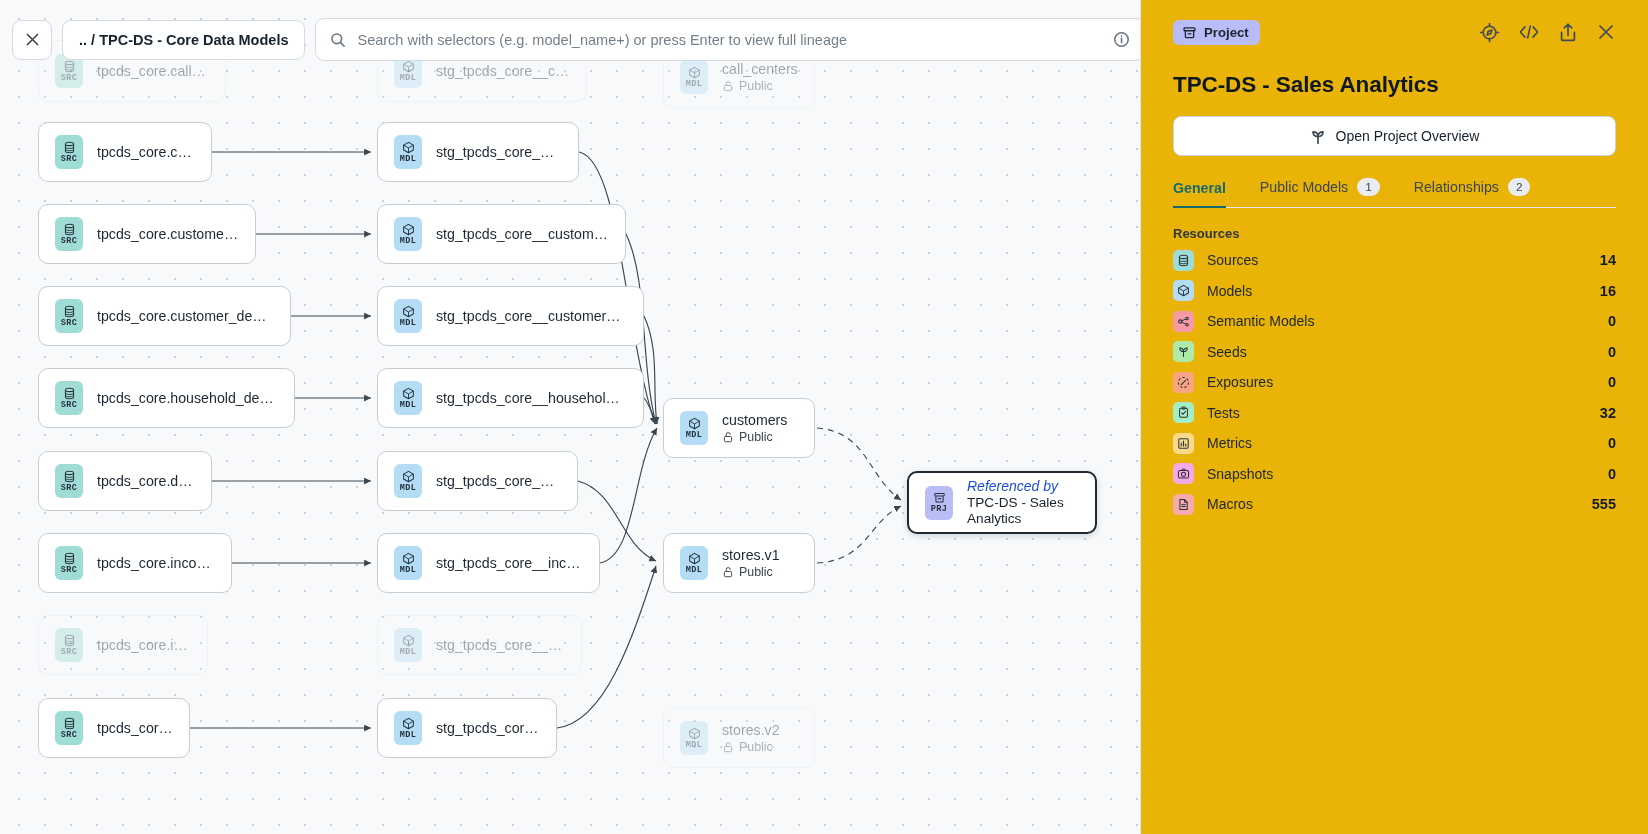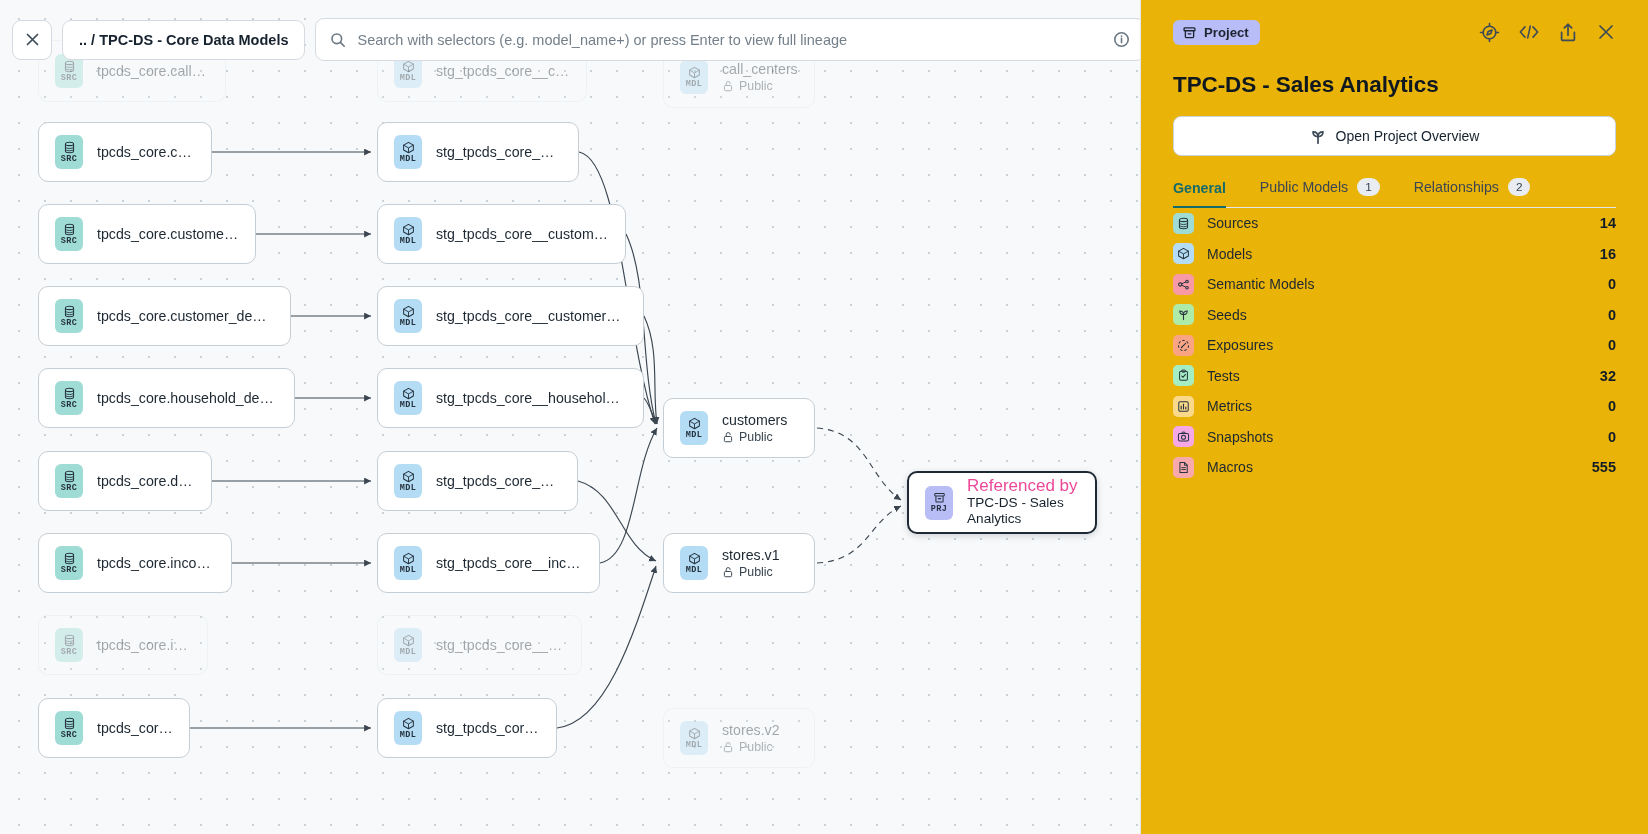--- a/index.html
+++ b/index.html
@@ -105,21 +105,21 @@
   .badge-prj { background: #b9bdf5; }
   .node-text { display: flex; flex-direction: column; justify-content: center; gap: 2px; min-width: 0; }
   .node-title {
     font-size: 14.2px; color: #1d2832; white-space: nowrap;
     overflow: hidden; text-overflow: ellipsis;
   }
   .node-sub {
     font-size: 12.4px; color: #3a4651;
     display: flex; align-items: center; gap: 5px;
   }
-  .node-kicker { font-size: 17px; color: #ec4899; line-height: 14px; }
+  .node-kicker { font-size: 14px; color: #1d4ed8; line-height: 14px; font-style: italic; }
   .node-name2 { font-size: 13.6px; color: #16222e; line-height: 16px; }
 
   
   #side-panel {
     position: relative;
     width: 508px; height: 834px;
     background: #eab308;
     border-left: 1px solid #e3e7eb;
     padding: 0 32px;
     flex: 0 0 auto;
@@ -709,20 +709,21 @@
         <div class="tab">
           <span>Public Models</span>
           <span class="tab-count">1</span>
         </div>
         <div class="tab">
           <span>Relationships</span>
           <span class="tab-count">2</span>
         </div>
       </div>
 
+    <div id="resources-label">Resources</div>
     <div id="resources-list">
         <div class="res-row">
     <span class="res-ico" style="background:#9fdcd6">
             <svg width="13" height="13" viewBox="0 0 16 16">
               <ellipse cx="8" cy="3.6" rx="5" ry="2.1" fill="none" stroke="#26333f" stroke-width="1.25"></ellipse>
        <path d="M3,3.6 L3,12.4 C3,13.6 5.2,14.5 8,14.5 C10.8,14.5 13,13.6 13,12.4 L13,3.6" fill="none" stroke="#26333f" stroke-width="1.25"></path>
        <path d="M3,7.2 C3,8.4 5.2,9.2 8,9.2 C10.8,9.2 13,8.4 13,7.2" fill="none" stroke="#26333f" stroke-width="1.1"></path>
        <path d="M3,10 C3,11.2 5.2,12 8,12 C10.8,12 13,11.2 13,10" fill="none" stroke="#26333f" stroke-width="1.1"></path>
             </svg>
           </span>

